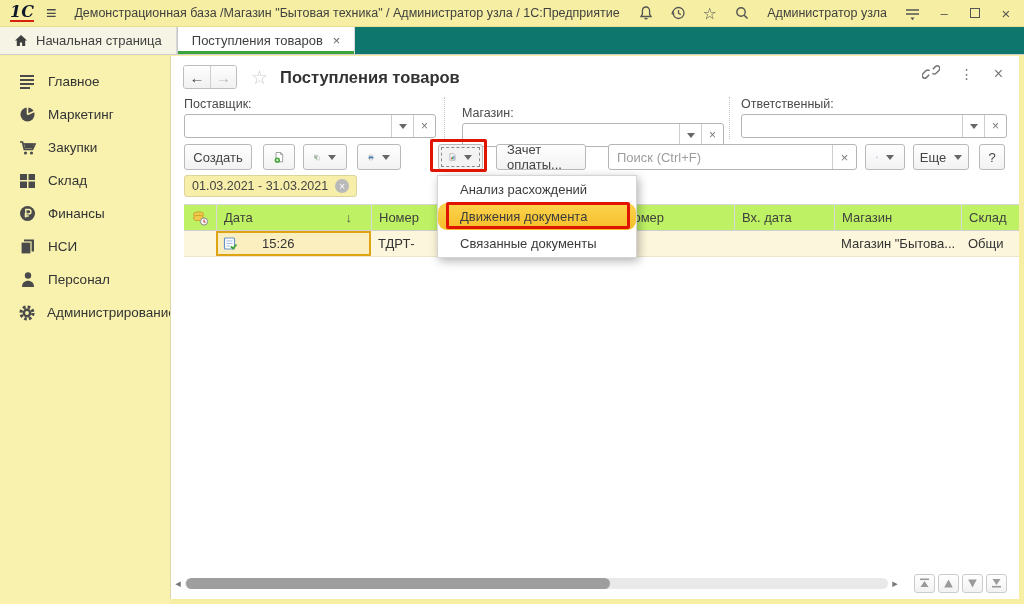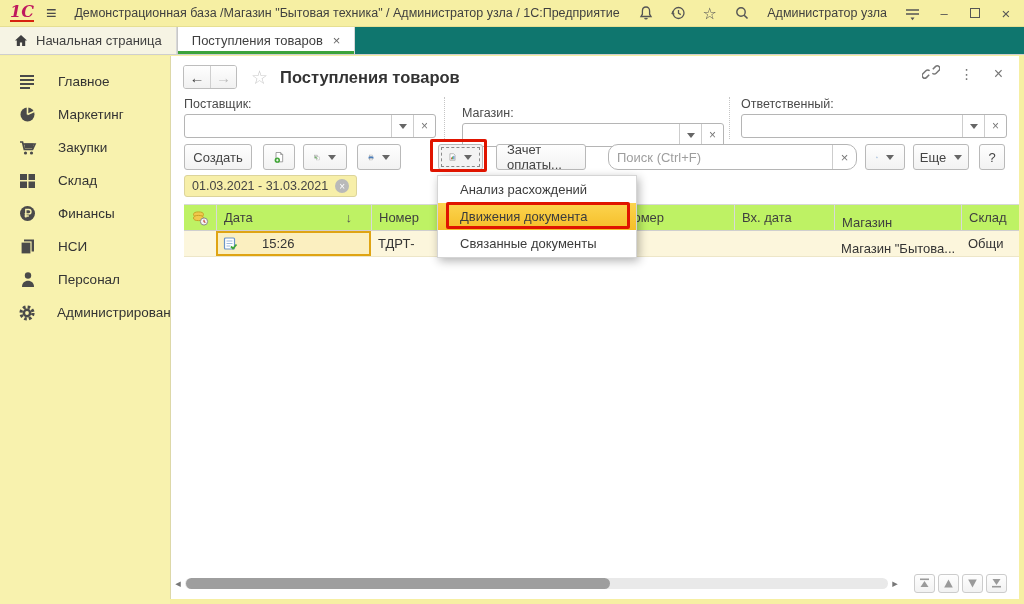--- a/index.html
+++ b/index.html
@@ -3,21 +3,21 @@
 <meta charset="utf-8">
 <style>
   html,body{margin:0;padding:0;background:#888;}
   *{box-sizing:border-box;}
   .window{position:relative;width:1024px;height:604px;background:#F6EFA3;overflow:hidden;
           font-family:"Liberation Sans","DejaVu Sans",sans-serif;color:#3F3F3F;font-size:13px;}
 
   
   .topbar{position:absolute;top:0;left:0;right:0;height:27px;background:#F6EFA3;
           display:flex;align-items:center;border-bottom:1px solid #E6DF92;}
-  .logo{font:italic bold 16px "DejaVu Serif",serif;color:#be185d;margin:0 12px 0 10px;
+  .logo{font:italic bold 16px "DejaVu Serif",serif;color:#0f172a;margin:0 12px 0 10px;
         border-bottom:2px solid #D6230F;line-height:14px;padding-bottom:1px;}
   .hamburger{font-size:18px;color:#4A4A4A;margin-right:18px;cursor:pointer;}
   .win-title{font-size:12.5px;color:#3F3F3F;white-space:nowrap;}
   .topbar-right{margin-left:auto;display:flex;align-items:center;gap:15px;padding-right:10px;}
   .tb-ico{width:17px;height:17px;display:inline-flex;align-items:center;justify-content:center;color:#555;}
   .tb-ico svg{display:block;}
   .tb-star{font-size:16px;color:#555;line-height:17px;}
   .user-name{font-size:12.5px;color:#3F3F3F;margin:0 2px;}
   .winbtn{color:#555;font-size:13px;width:16px;text-align:center;cursor:pointer;}
   .maxbox{width:10px;height:10px;border:1.5px solid #555;display:inline-block;}
@@ -25,21 +25,21 @@
   
   .tabbar{position:absolute;top:27px;left:0;right:0;height:28px;background:#0f766e;
           border-bottom:1px solid #CFCFCF;display:flex;align-items:stretch;}
   .tab{display:flex;align-items:center;gap:8px;padding:0 14px;font-size:13px;color:#3F3F3F;
        border-right:1px solid #D8D8D8;cursor:pointer;background:#F6F4E4;}
   .tab.active{background:#FFFFFF;box-shadow:inset 0 -3px 0 #3BA33B;border-left:1px solid #C8C8C8;}
   .tab .x{color:#666;font-size:13px;margin-left:2px;}
 
   
   .sidebar{position:absolute;top:56px;left:0;width:170px;bottom:0;background:#F8F2AE;padding-top:9px;}
-  .side-item{display:flex;align-items:center;gap:21px;height:33px;padding-left:18px;cursor:pointer;
+  .side-item{display:flex;align-items:center;gap:11px;height:33px;padding-left:18px;cursor:pointer;
              font-size:13.5px;color:#333;}
   .side-ico{width:19px;height:19px;display:inline-flex;align-items:center;justify-content:center;}
   .side-ico svg{display:block;}
 
   
   .content{position:absolute;top:56px;left:170px;right:5px;bottom:5px;background:#FFFFFF;
            border-left:1px solid #DDD8A8;}
 
   .page-header{position:absolute;top:4px;left:12px;height:34px;display:flex;align-items:center;}
   .navgroup{display:flex;border:1px solid #BDBDBD;border-radius:3px;overflow:hidden;background:#FBFBFB;}
@@ -64,21 +64,21 @@
          border-top:5px solid #666;display:inline-block;}
   .vsep{position:absolute;top:41px;height:42px;border-left:1px dotted #C5C5C5;}
 
   
   .btn{position:absolute;top:88px;height:26px;background:linear-gradient(#FEFEFE,#F2F2F2);
        border:1px solid #B9B9B9;border-radius:3px;color:#444;font-size:13px;
        display:inline-flex;align-items:center;justify-content:center;gap:6px;cursor:pointer;padding:0 10px;}
   .btn .caret{margin-left:2px;}
   .btn svg{display:block;}
   .btn.pressed{outline:1px dashed #8A8A8A;outline-offset:-4px;background:#F3F3F3;}
-  .search-wrap{position:absolute;top:88px;height:26px;border:1px solid #B5B5B5;border-radius:10px;
+  .search-wrap{position:absolute;top:88px;height:26px;border:1px solid #B5B5B5;border-radius:3px;
                background:#fff;display:flex;align-items:center;}
   .search-wrap input{flex:1;border:none;outline:none;font-size:13px;padding:0 8px;color:#333;
                      font-family:"Liberation Sans","DejaVu Sans",sans-serif;background:transparent;}
   .search-wrap input::placeholder{color:#9E9E9E;}
   .search-wrap .seg{width:24px;height:100%;border-left:1px solid #CDCDCD;display:flex;align-items:center;
                     justify-content:center;color:#777;cursor:pointer;}
 
   
   .chip{position:absolute;top:119px;left:13px;height:22px;background:#F7EFA9;border:1px solid #DCD49B;
         border-radius:3px;display:inline-flex;align-items:center;gap:7px;padding:0 7px;font-size:12.5px;color:#444;}
@@ -89,31 +89,31 @@
   .tbl{position:absolute;top:148px;left:13px;right:0;}
   .trow{display:flex;height:27px;align-items:stretch;}
   .thead{background:#bef264;border-top:1px solid #D8D8D8;border-bottom:1px solid #CFCFCF;color:#3F3F3F;}
   .tc{display:flex;align-items:center;padding:0 7px;font-size:13px;overflow:hidden;white-space:nowrap;}
   .thead .tc+.tc{border-left:1px solid #D9D9D9;}
   .c0{width:32px;justify-content:center;padding:0;}
   .c1{width:155px;}
   .c2{width:225px;}
   .c3{width:138px;}
   .c4{width:100px;}
-  .c5{width:127px;align-items:flex-end;}
+  .c5{width:127px;}
   .c6{flex:1;}
   .sort{margin-left:auto;margin-right:12px;color:#555;font-size:13px;}
   .drow{height:26px;background:#FCF6DC;border-bottom:1px solid #EDE6C8;color:#333;}
   .cell-sel{box-shadow:inset 0 0 0 2px #DFA413;background:#FBEFC0;display:flex;align-items:center;gap:24px;text-align:center;}
 
   
   .menu{position:absolute;left:437px;top:175px;width:200px;background:#FFF;z-index:50;
         box-shadow:2px 3px 9px rgba(0,0,0,.3);border:1px solid #D5D5D5;}
   .menu-item{height:27px;line-height:27px;padding-left:22px;font-size:13px;color:#3C3C3C;cursor:pointer;}
-  .menu-item.hl{background:linear-gradient(#FCD44F,#F5BE28);}
+  .menu-item.hl{background:linear-gradient(#FCD44F,#F5BE28);border-radius:9px;}
 
   
   .ann{position:absolute;border:3px solid #E01400;border-radius:2px;z-index:60;pointer-events:none;}
   .ann-btn{left:430px;top:139px;width:57px;height:33px;}
   .ann-menu{left:446px;top:202px;width:184px;height:27px;}
 
   
   .hscroll{position:absolute;left:0;right:0;top:514px;height:26px;display:flex;align-items:center;}
   .sc-arrow{color:#777;font-size:11px;width:14px;text-align:center;cursor:pointer;}
   .sc-track{position:relative;height:11px;background:#E9E9E9;border-radius:6px;flex:0 0 703px;}

